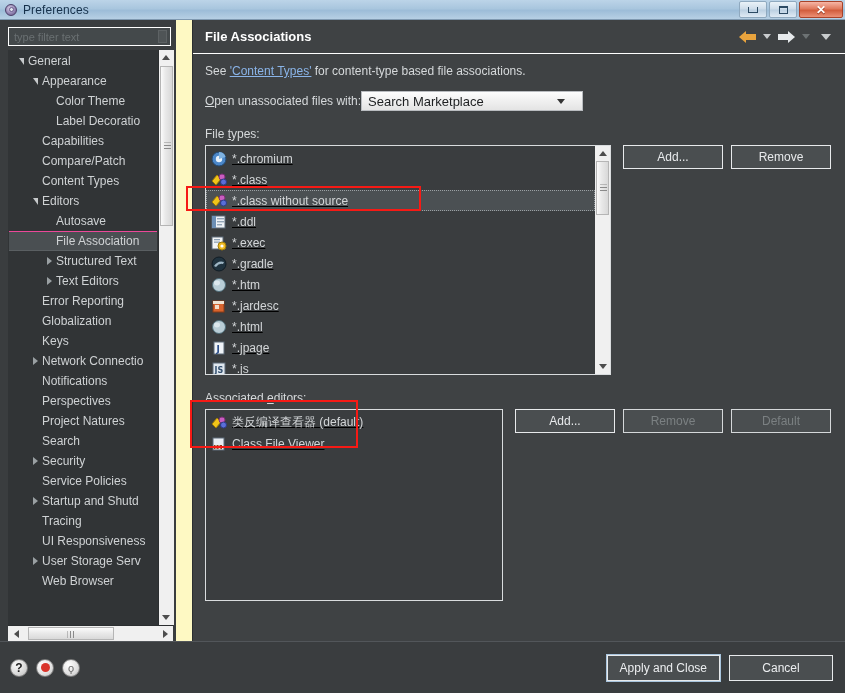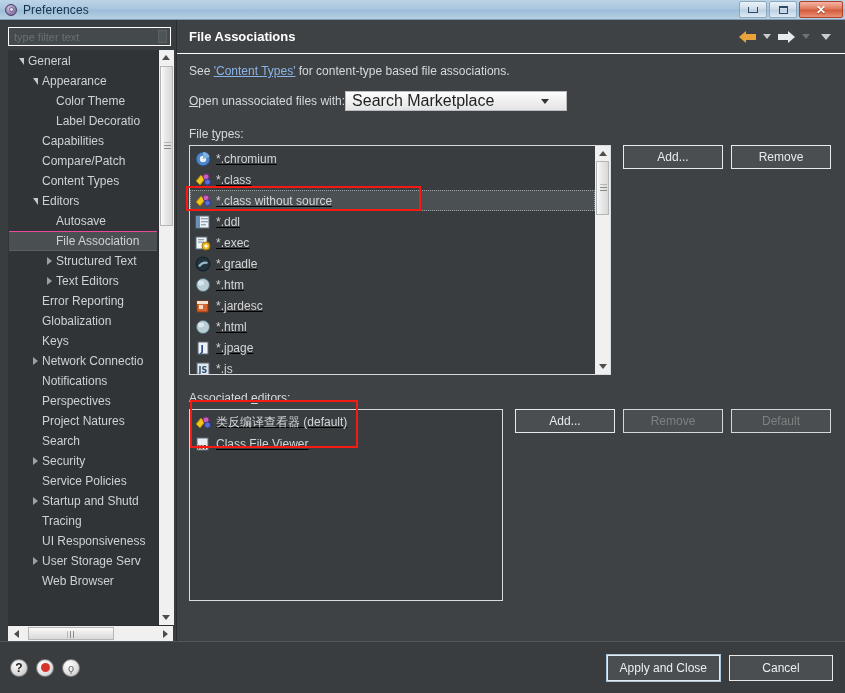--- a/index.html
+++ b/index.html
@@ -63,23 +63,24 @@
   .winbtn .glyph-max { width: 9px; height: 8px; border: 1px solid #2c4a63; border-top-width: 2px; }
   .winbtn .glyph-close {
     color: #fff; font-size: 12px; line-height: 12px; font-weight: bold;
     text-shadow: 0 1px 0 #8a2d17;
   }
 
   
   .body {
     flex: 1 1 auto;
     display: flex;
-    background: #0369a1;
+    background: #fef9c3;
     padding: 0;
     min-height: 0;
+    gap: 16px;
   }
 
   
   .left-pane {
     width: 176px;
     flex: 0 0 176px;
     display: flex; flex-direction: column;
     padding: 5px 3px 0 3px;
     background: #3a3d3f;
   }
@@ -235,21 +236,21 @@
 
   .row-open { display: flex; align-items: center; margin-bottom: 16px; }
   .row-open .lbl { color: #d6d9db; font-size: 12px; }
   .u { text-decoration: underline; }
   .combo {
     width: 222px; height: 20px;
     background: linear-gradient(to bottom, #fdfdfd, #f0f0f0 50%, #e4e4e4);
     border: 1px solid #b9bcc0;
     display: flex; align-items: center; justify-content: space-between;
     padding: 0 17px 0 6px;
-    color: #1d1f21; font-size: 16px;
+    color: #1d1f21; font-size: 13px;
   }
   .combo .cv { overflow: hidden; white-space: nowrap; }
   .combo .carrow { width:0;height:0;border-left:4px solid transparent;border-right:4px solid transparent;border-top:5px solid #333; }
 
   .sec-label { color: #d6d9db; font-size: 12px; margin-bottom: 4px; }
 
   .list-row { display: flex; align-items: flex-start; }
   .list-box {
     background: #3a3d3f;
     border: 1px solid #d9dcde;

